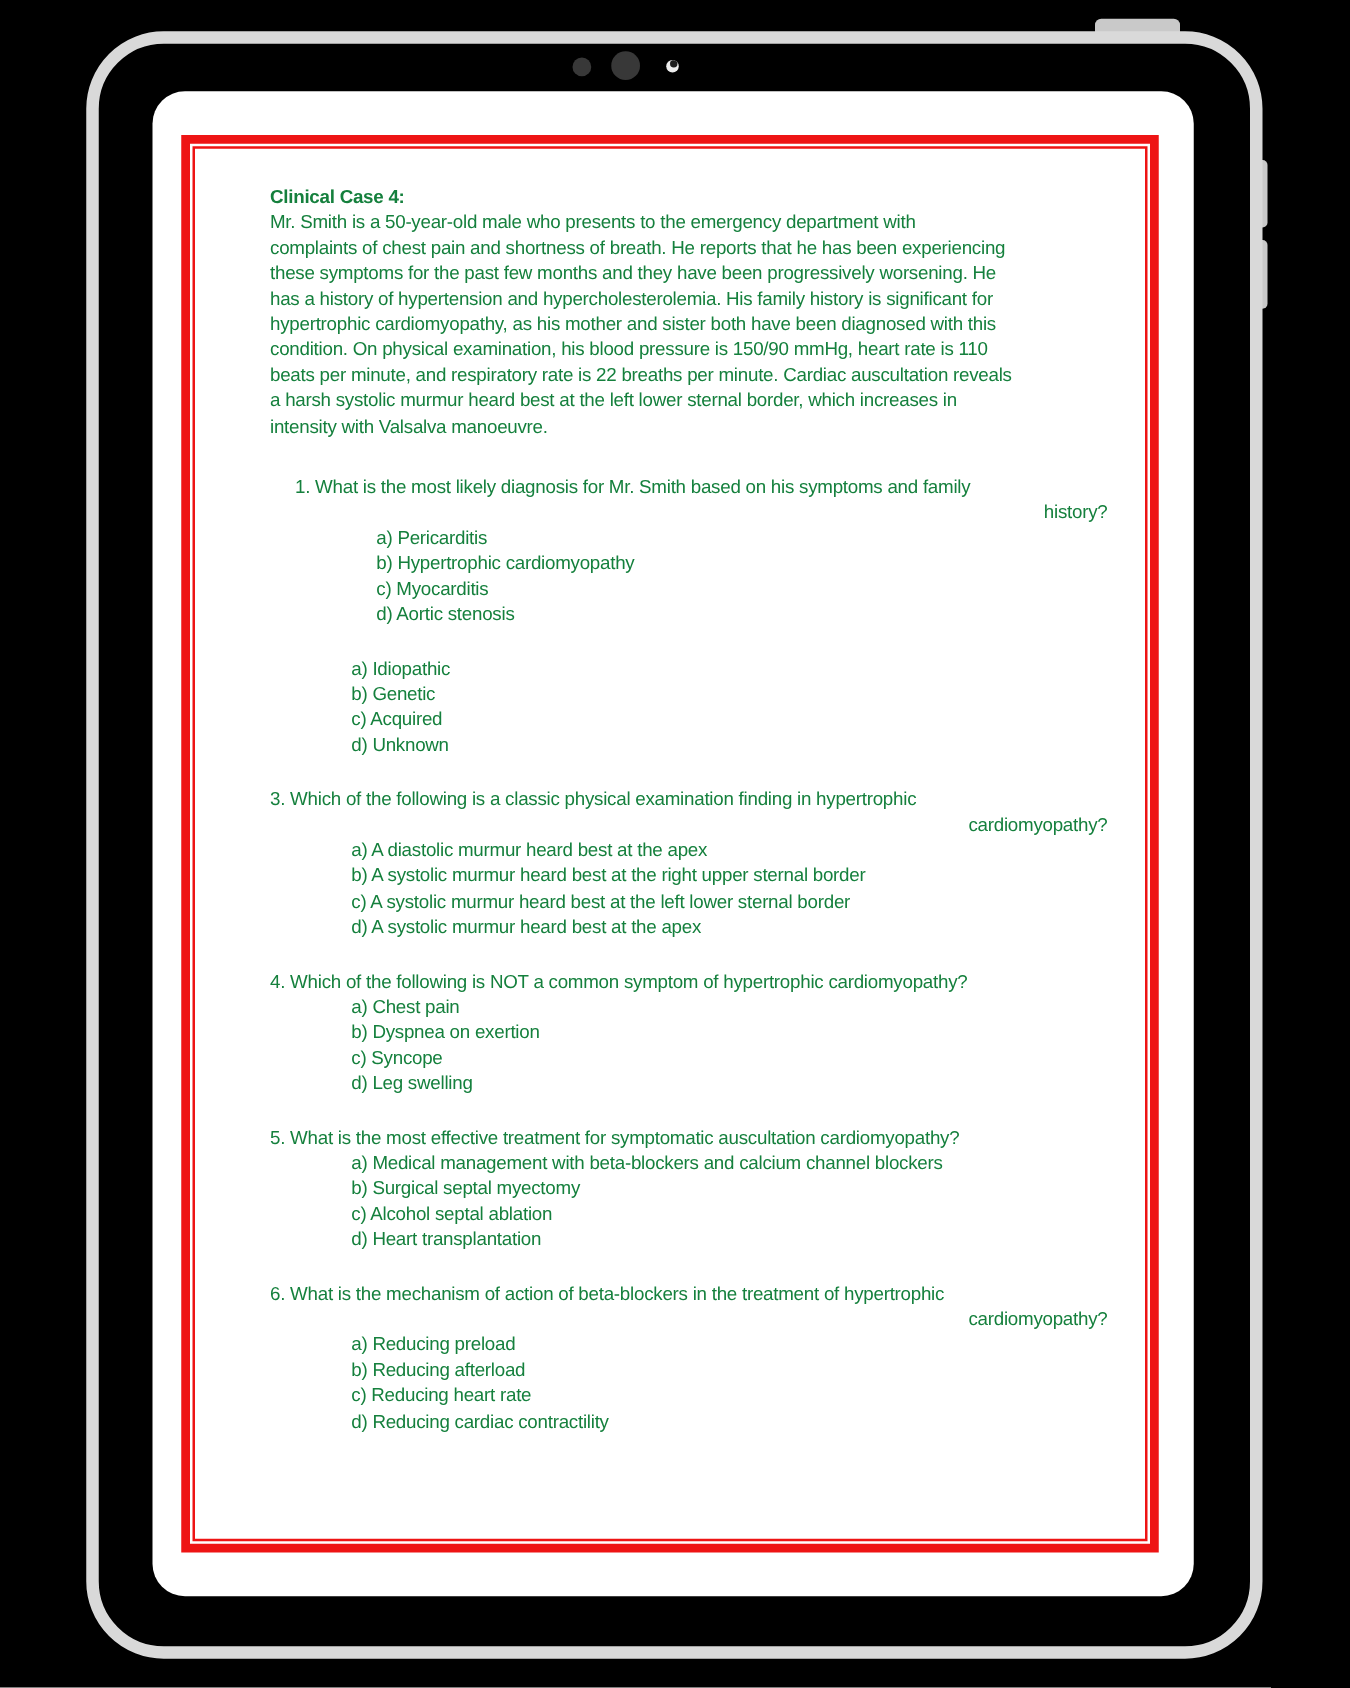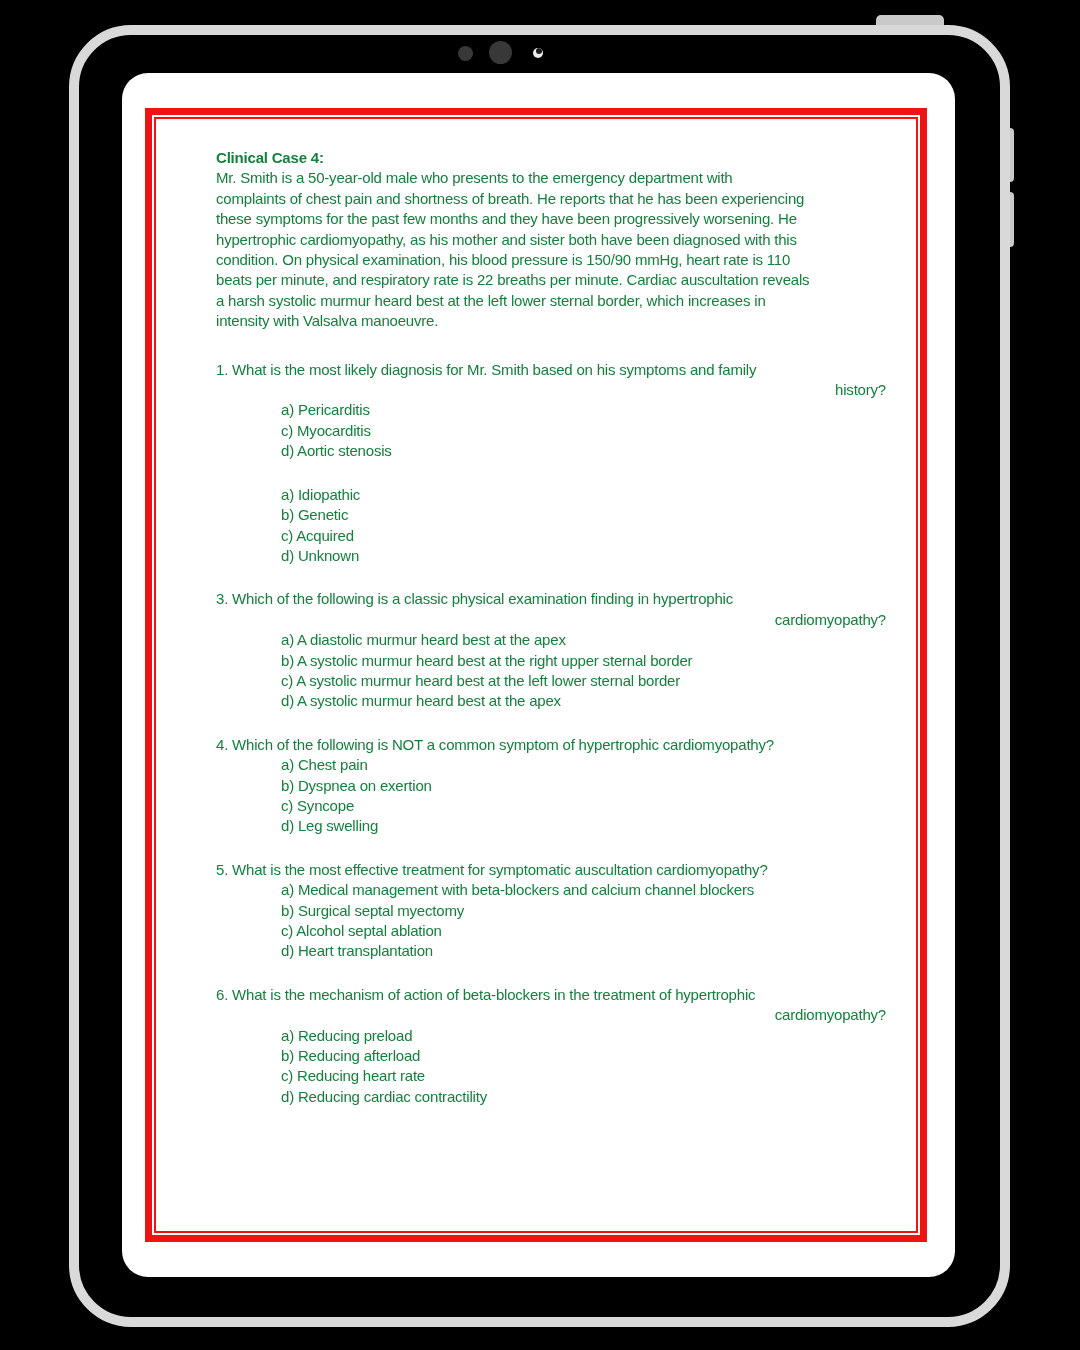--- a/index.html
+++ b/index.html
@@ -44,21 +44,21 @@
     width:100%;height:100%;box-sizing:border-box;
     border:2px solid var(--doc-red,#ee1414);
     padding:29px 30px 0 60px;overflow:hidden;
   }
   .doc{
     color:#15803d;font-size:15px;line-height:20.4px;letter-spacing:-0.2px;
   }
   .doc-title{font-weight:bold;white-space:nowrap;}
   .para-line{white-space:nowrap;}
   .question{margin-top:23px;}
-  .question.first{margin-top:28px;}
+  .question.first{margin-top:28px;margin-left:20px;}
   .q-line{white-space:nowrap;}
   .q-line.wrap{padding-left:26px;text-align:right;}
   .q-num{display:inline;}
   .option{white-space:nowrap;padding-left:65px;}
 </style>
 </head>
 <body>
 
 <div>
   <div class="power-btn"></div>
@@ -73,31 +73,33 @@
       </div>
 
     <div class="screen">
       <div class="red-box">
         <div class="red-box-inner doc">
           <div class="doc-title">Clinical Case 4:</div>
           <div id="case-paragraph">
               <div class="para-line">Mr. Smith is a 50-year-old male who presents to the emergency department with</div>
               <div class="para-line">complaints of chest pain and shortness of breath. He reports that he has been experiencing</div>
               <div class="para-line">these symptoms for the past few months and they have been progressively worsening. He</div>
+              <div class="para-line">has a history of hypertension and hypercholesterolemia. His family history is significant for</div>
               <div class="para-line">hypertrophic cardiomyopathy, as his mother and sister both have been diagnosed with this</div>
               <div class="para-line">condition. On physical examination, his blood pressure is 150/90 mmHg, heart rate is 110</div>
               <div class="para-line">beats per minute, and respiratory rate is 22 breaths per minute. Cardiac auscultation reveals</div>
               <div class="para-line">a harsh systolic murmur heard best at the left lower sternal border, which increases in</div>
               <div class="para-line">intensity with Valsalva manoeuvre.</div>
             </div>
           <div id="questions">
               <div class="question first">
                 <div class="q-line"><span class="q-num">1.</span> <span>What is the most likely diagnosis for Mr. Smith based on his symptoms and family</span></div>
                 <div class="q-line wrap">history?</div>
                 <div class="option">a) Pericarditis</div>
+                <div class="option">b) Hypertrophic cardiomyopathy</div>
                 <div class="option">c) Myocarditis</div>
                 <div class="option">d) Aortic stenosis</div>
               </div>
               <div class="question">
                 <div class="option">a) Idiopathic</div>
                 <div class="option">b) Genetic</div>
                 <div class="option">c) Acquired</div>
                 <div class="option">d) Unknown</div>
               </div>
               <div class="question">

